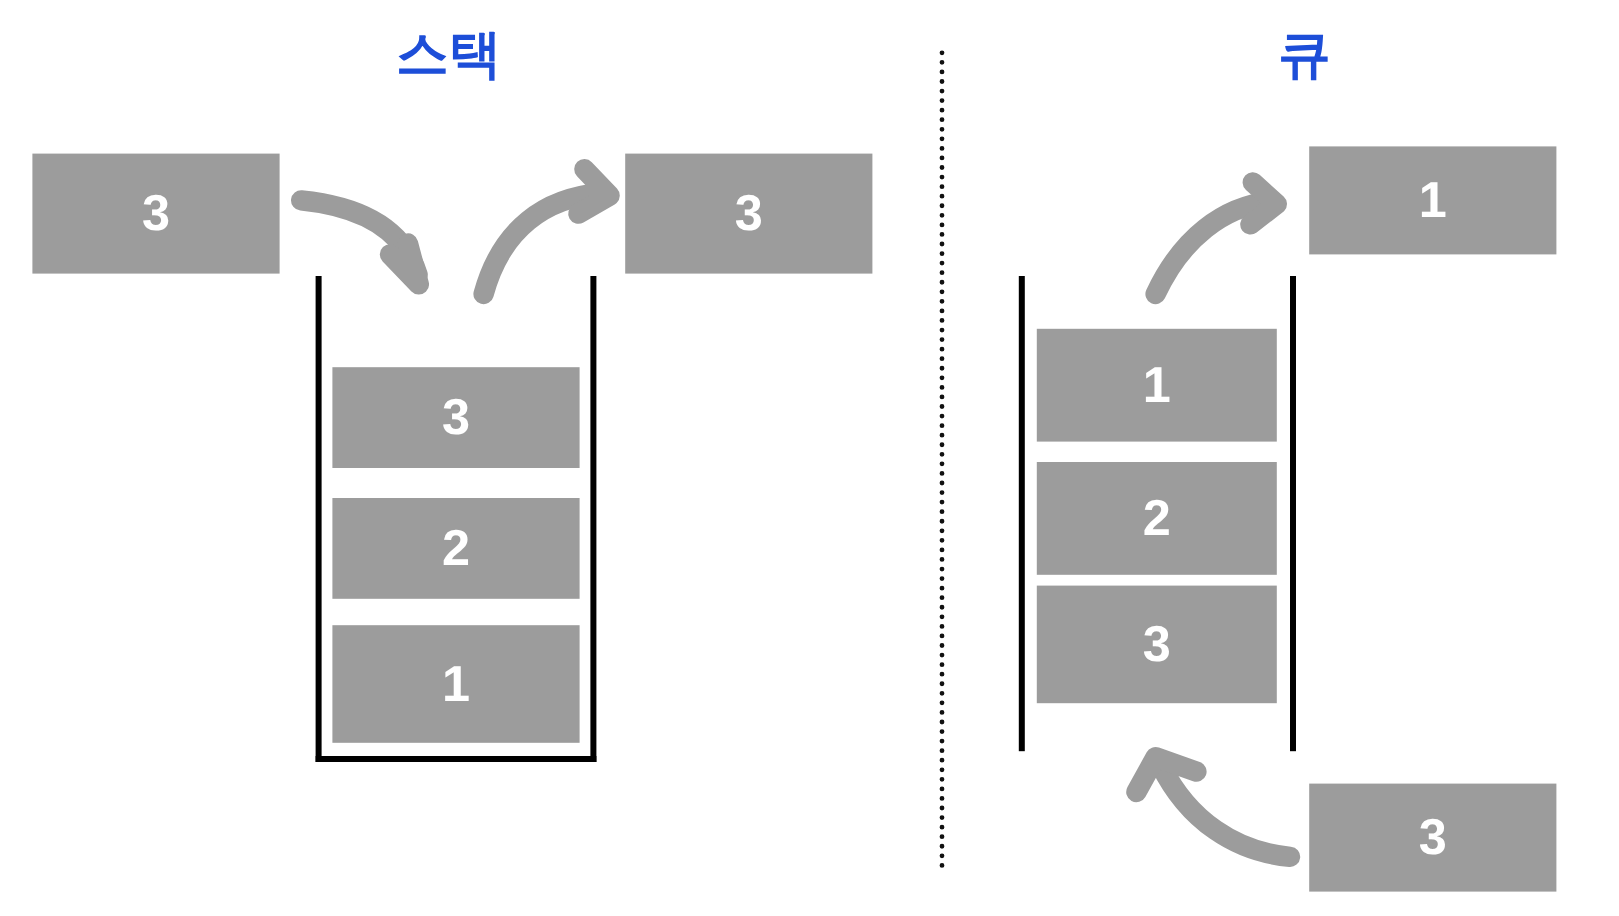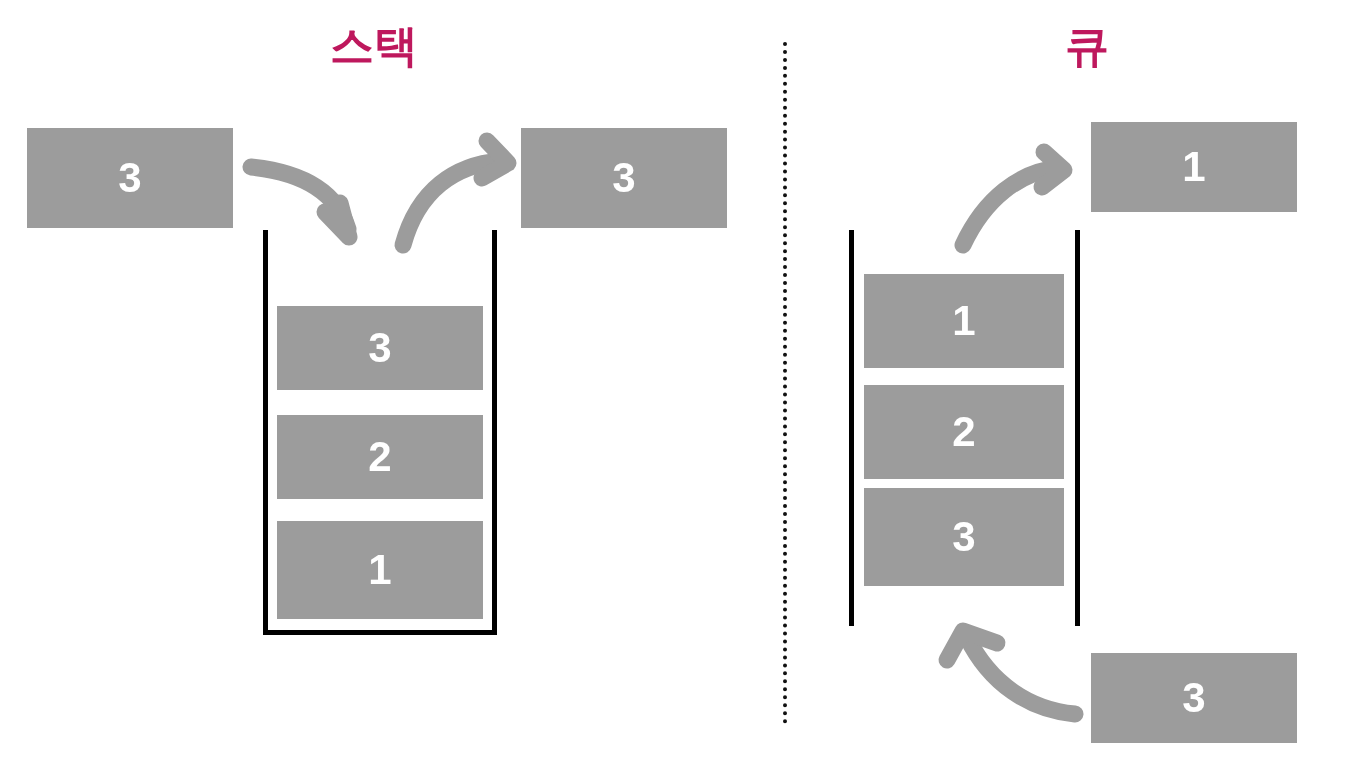--- a/index.html
+++ b/index.html
@@ -14,21 +14,21 @@
     position: relative;
     width: 1349px;
     height: 763px;
     background: #ffffff;
     overflow: hidden;
   }
   .title {
     position: absolute;
     font-weight: bold;
     font-size: 44px;
-    color: #be185d;
+    color: #1d4ed8;
     letter-spacing: 0px;
     white-space: nowrap;
     line-height: 1;
   }
   .box {
     position: absolute;
     background: #9c9c9c;
     color: #ffffff;
     font-weight: bold;
     font-size: 42px;

